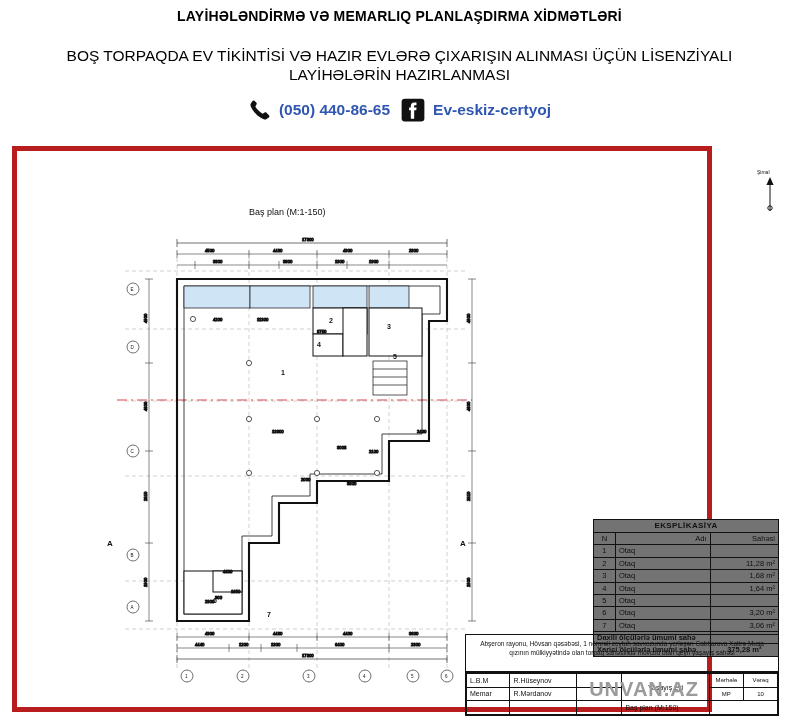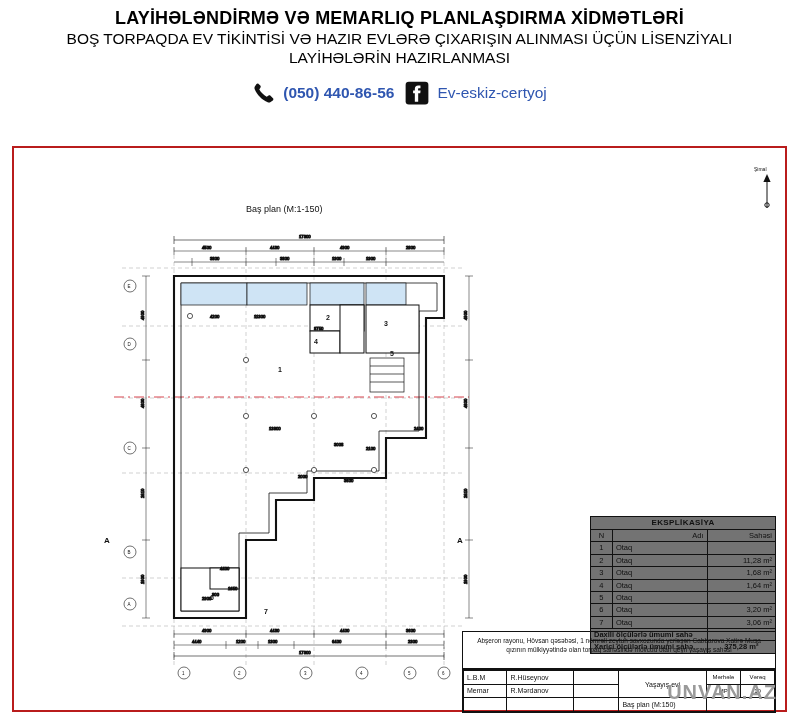--- a/index.html
+++ b/index.html
@@ -10,44 +10,44 @@
     overflow:hidden;
     position:relative;
   }
   
   .header{
     width:799px;
     padding-top:8px;
     text-align:center;
   }
   .h-line1{
-    font-size:18px;font-weight:bold;color:#000;letter-spacing:.2px;
-    margin-bottom:0;
+    font-size:14px;font-weight:bold;color:#000;letter-spacing:.2px;
+    margin-bottom:22px;
   }
   .h-line2{
     font-size:15.5px;font-weight:normal;color:#000;line-height:1.25;
     margin:0 auto;width:760px;
   }
   .contact-row{
     margin-top:10px;
     display:flex;align-items:center;justify-content:center;gap:10px;
     height:30px;
   }
   .contact-item{display:flex;align-items:center;gap:7px;}
   .phone-num{color:#2f56b0;font-weight:bold;font-size:15.5px;}
   .ig-handle{color:#2f56b0;font-weight:bold;font-size:15.5px;}
-  .fb-handle{color:#2f56b0;font-weight:normal;font-size:15.5px;}
+  .fb-handle{color:#2f56b0;font-weight:bold;font-size:15.5px;}
   .icon-phone svg,.icon-ig svg,.icon-fb svg{display:block;}
 
   
   .sheet{
     position:absolute;
     left:12px;top:146px;
-    width:775px;height:566px;
-    border:2px solid #b91c1c;
+    width:700px;height:566px;
+    border:5px solid #b91c1c;
     background:#fff;
     box-sizing:border-box;
   }
   .sheet-inner{position:absolute;left:0;top:0;width:100%;height:100%;}
 
   .plan-title{
     position:absolute;left:232px;top:56px;
     font-size:9px;color:#111;font-weight:normal;
   }
   .north-label{
@@ -110,21 +110,21 @@
   <div class="h-line1">LAYİHƏLƏNDİRMƏ VƏ MEMARLIQ PLANLAŞDIRMA XİDMƏTLƏRİ</div>
   <div class="h-line2">BOŞ TORPAQDA EV TİKİNTİSİ VƏ HAZIR EVLƏRƏ ÇIXARIŞIN ALINMASI ÜÇÜN LİSENZİYALI LAYİHƏLƏRİN HAZIRLANMASI</div>
 
   <div class="contact-row">
     <div class="contact-item">
       <span class="icon-phone">
         <svg width="24" height="24" viewBox="0 0 24 24">
           <path fill="#111" d="M6.6 2.9c-.6-.6-1.6-.5-2.1.2L3 5.3c-.6.8-.7 1.9-.3 2.9 1.1 2.8 3 5.4 5.3 7.7 2.3 2.3 4.9 4.2 7.7 5.3 1 .4 2.1.3 2.9-.3l2.2-1.5c.7-.5.8-1.5.2-2.1l-2.5-2.5c-.5-.5-1.3-.6-1.9-.2l-1.9 1.2c-1.6-.9-3-2-4.2-3.2-1.2-1.2-2.3-2.6-3.2-4.2l1.2-1.9c.4-.6.3-1.4-.2-1.9L6.6 2.9z"></path>
         </svg>
       </span>
-      <span class="phone-num">(050) 440-86-56</span>
+      <span class="phone-num">(050) 440-86-65</span>
     </div>
 
 
     <div class="contact-item">
       <span class="icon-fb">
         <svg width="26" height="26" viewBox="0 0 24 24">
           <rect x="1.5" y="1.5" width="21" height="21" rx="3" ry="3" fill="#111"></rect>
           <path fill="#fff" d="M15.3 12.3h-2.2V20h-3.1v-7.7H8.4V9.7h1.6V8.2c0-2 .9-3.2 3.2-3.2h2v2.6h-1.3c-.8 0-.9.3-.9.9v1.2h2.3l-.3 2.6z"></path>
         </svg>
       </span>

